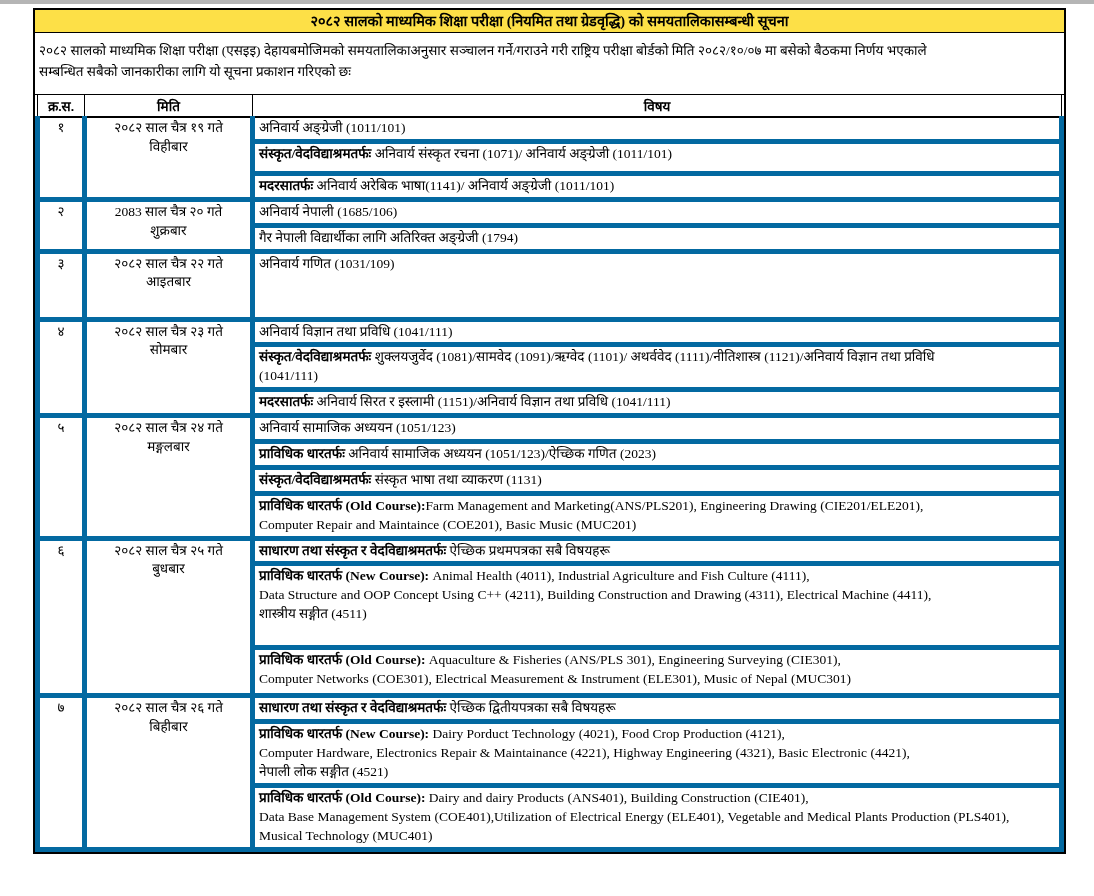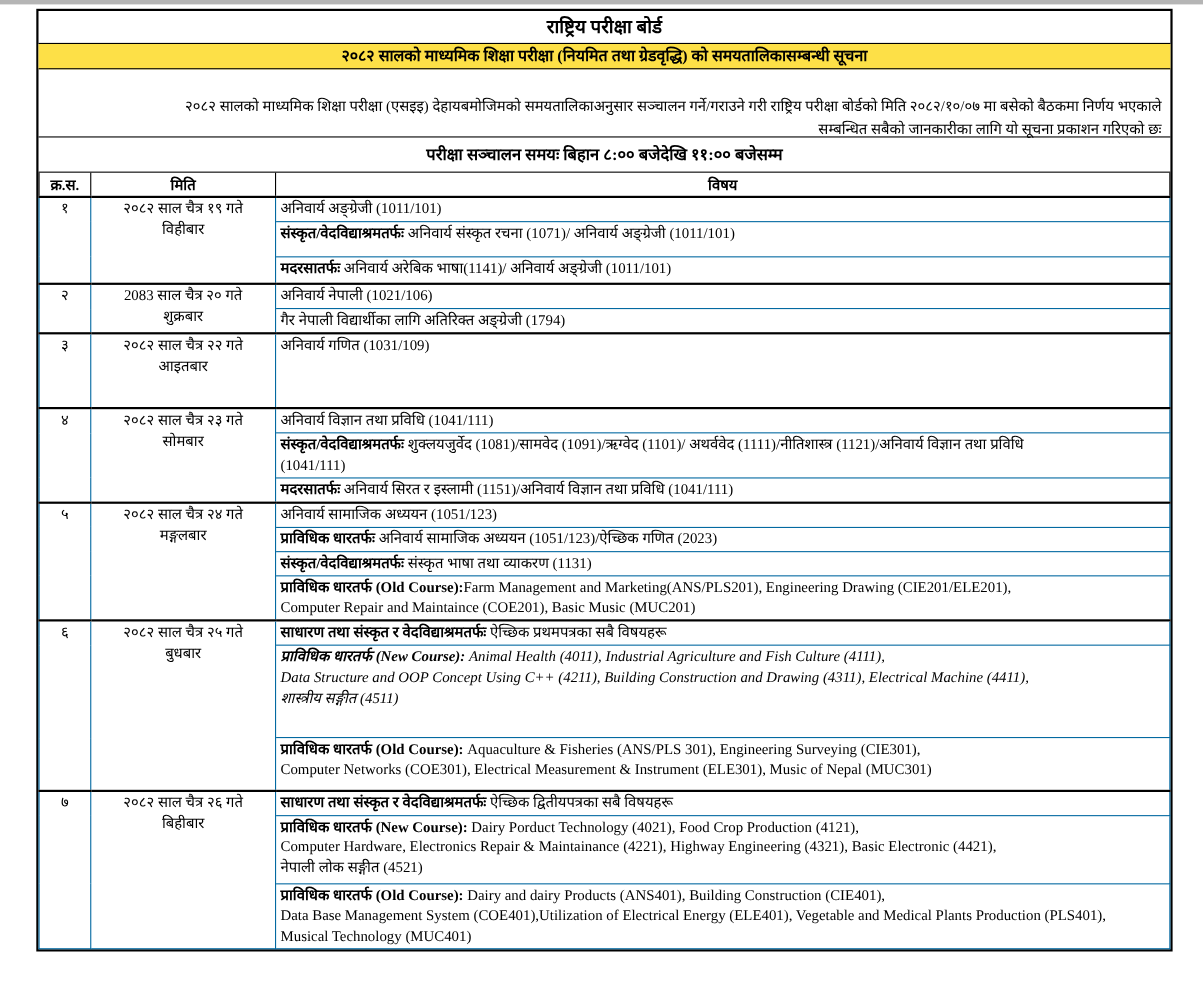--- a/index.html
+++ b/index.html
@@ -29,45 +29,45 @@
   }
   .h1 { font-size: 14px; font-weight: bold; height: 17px; line-height: 16px; }
   .h2 { font-size: 17px; font-weight: bold; height: 30px; line-height: 30px; }
   .h3 { font-size: 23px; font-weight: bold; height: 33px; line-height: 32px; }
   .notice {
     font-size: 14.5px; font-weight: bold;
     height: 23px; line-height: 22px;
   }
   .para {
     border-bottom: 1px solid #000;
-    text-align: right;
+    text-align: left;
     font-size: 13.5px;
     line-height: 1.55;
-    padding: 24px 8px 0 4px;
+    padding: 8px 8px 0 4px;
     height: 62px;
     white-space: pre-line;
     box-sizing: border-box;
   }
   .stitle { font-size: 20px; font-weight: bold; height: 26px; line-height: 25px; }
   .stime  { font-size: 15px; font-weight: bold; height: 32px; line-height: 32px; }
   table.sched {
     border-collapse: collapse;
     width: 100%;
     table-layout: fixed;
   }
   table.sched th {
     border: 1px solid #000;
     border-top: none;
     font-size: 13.5px;
     font-weight: bold;
     height: 21px;
     padding: 0;
   }
   table.sched td {
-    border: 1px solid #0369a1;
+    border: 5px solid #0369a1;
     font-size: 13.5px;
     vertical-align: top;
     padding: 1px 4px;
     line-height: 1.4;
     white-space: pre-line;
     overflow: hidden;
     box-sizing: border-box;
   }
   td.sn-cell, td.date-cell {
     text-align: center;
@@ -75,25 +75,23 @@
   }
   tr.grp-start td { border-top: 2px solid #000; }
   .pfx { font-weight: bold; }
 </style>
 </head>
 <body>
 
 <div class="top-strip"></div>
 
 <div class="doc">
-  <div class="hrow h2">राष्ट्रिय परीक्षा बोर्ड</div>
   <div class="hrow notice" id="notice-bar" style="background: #fde047;">२०८२ सालको माध्यमिक शिक्षा परीक्षा (नियमित तथा ग्रेडवृद्धि) को समयतालिकासम्बन्धी सूचना</div>
   <div class="para">२०८२ सालको माध्यमिक शिक्षा परीक्षा (एसइइ) देहायबमोजिमको समयतालिकाअनुसार सञ्चालन गर्ने/गराउने गरी राष्ट्रिय परीक्षा बोर्डको मिति २०८२/१०/०७ मा बसेको बैठकमा निर्णय भएकाले
 सम्बन्धित सबैको जानकारीका लागि यो सूचना प्रकाशन गरिएको छः</div>
-  <div class="hrow stime">परीक्षा सञ्चालन समयः बिहान ८:०० बजेदेखि ११:०० बजेसम्म</div>
 
   <table class="sched">
     <colgroup>
       <col style="width:47px">
       <col style="width:168px">
       <col>
     </colgroup>
     <thead>
       <tr>
         <th>क्र.स.</th>
@@ -111,21 +109,21 @@
         <tr>
           <td class="subject-cell" style="height: 32px;"><span class="pfx">संस्कृत/वेदविद्याश्रमतर्फः</span> अनिवार्य संस्कृत रचना (1071)/ अनिवार्य अङ्ग्रेजी (1011/101)</td>
         </tr>
         <tr>
           <td class="subject-cell" style="height: 25px;"><span class="pfx">मदरसातर्फः</span> अनिवार्य अरेबिक भाषा(1141)/ अनिवार्य अङ्ग्रेजी (1011/101)</td>
         </tr>
         <tr class="grp-start">
           <td class="sn-cell" rowspan="2">२</td>
           <td class="date-cell" rowspan="2">2083 साल चैत्र २० गते
 शुक्रबार</td>
-          <td class="subject-cell" style="height: 18px;">अनिवार्य नेपाली (1021/106)</td>
+          <td class="subject-cell" style="height: 18px;">अनिवार्य नेपाली (1685/106)</td>
         </tr>
         <tr>
           <td class="subject-cell" style="height: 18px;">गैर नेपाली विद्यार्थीका लागि अतिरिक्त अङ्ग्रेजी (1794)</td>
         </tr>
         <tr class="grp-start">
           <td class="sn-cell" rowspan="1">३</td>
           <td class="date-cell" rowspan="1">२०८२ साल चैत्र २२ गते
 आइतबार</td>
           <td class="subject-cell" style="height: 68px;">अनिवार्य गणित (1031/109)</td>
         </tr>
@@ -158,21 +156,21 @@
           <td class="subject-cell" style="height: 38px;"><span class="pfx">प्राविधिक धारतर्फ (Old Course):</span>Farm Management and Marketing(ANS/PLS201), Engineering Drawing (CIE201/ELE201),
 Computer Repair and Maintaince (COE201), Basic Music (MUC201)</td>
         </tr>
         <tr class="grp-start">
           <td class="sn-cell" rowspan="3">६</td>
           <td class="date-cell" rowspan="3">२०८२ साल चैत्र २५ गते
 बुधबार</td>
           <td class="subject-cell" style="height: 20px; margin-left: 19px;"><span class="pfx">साधारण तथा संस्कृत र वेदविद्याश्रमतर्फः</span> ऐच्छिक प्रथमपत्रका सबै विषयहरू</td>
         </tr>
         <tr>
-          <td class="subject-cell" style="height: 84px; font-style: italic;"><span class="pfx">प्राविधिक धारतर्फ (New Course):</span> Animal Health (4011), Industrial Agriculture and Fish Culture (4111),
+          <td class="subject-cell" style="height: 84px;"><span class="pfx">प्राविधिक धारतर्फ (New Course):</span> Animal Health (4011), Industrial Agriculture and Fish Culture (4111),
 Data Structure and OOP Concept Using C++ (4211), Building Construction and Drawing (4311), Electrical Machine (4411),
 शास्त्रीय सङ्गीत (4511)</td>
         </tr>
         <tr>
           <td class="subject-cell" style="height: 48px;"><span class="pfx">प्राविधिक धारतर्फ (Old Course):</span> Aquaculture &amp; Fisheries (ANS/PLS 301), Engineering Surveying (CIE301),
 Computer Networks (COE301), Electrical Measurement &amp; Instrument (ELE301), Music of Nepal (MUC301)</td>
         </tr>
         <tr class="grp-start">
           <td class="sn-cell" rowspan="3">७</td>
           <td class="date-cell" rowspan="3">२०८२ साल चैत्र २६ गते

